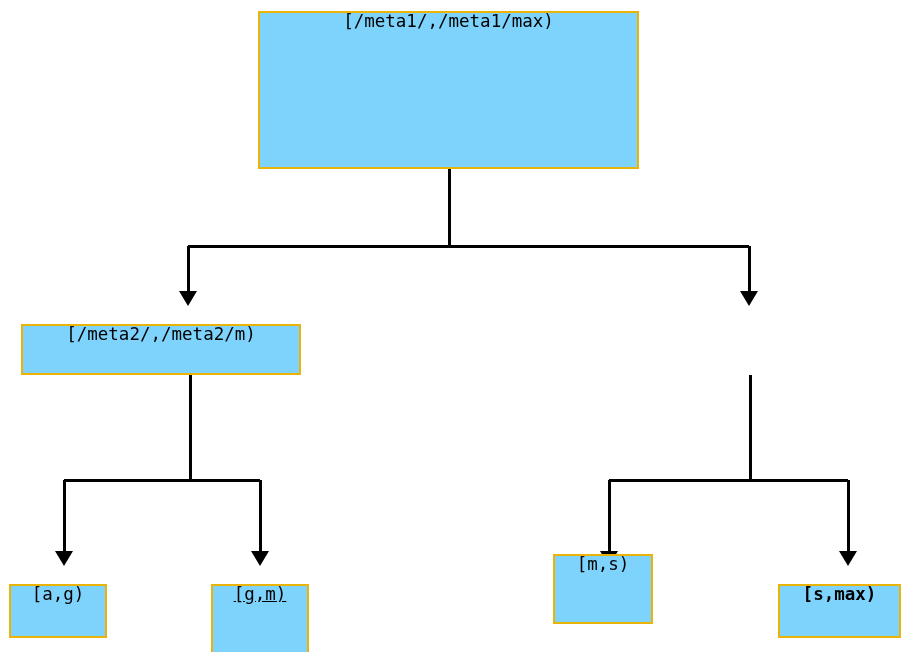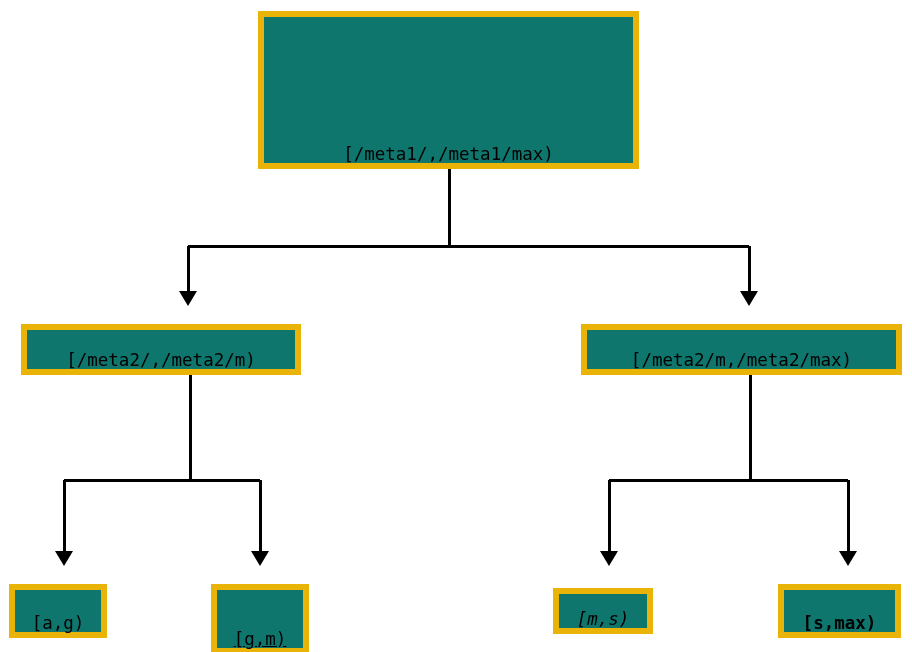--- a/index.html
+++ b/index.html
@@ -18,42 +18,42 @@
   #edges {
     position: absolute;
     left: 0;
     top: 0;
     width: 912px;
     height: 652px;
   }
   .node {
     position: absolute;
     box-sizing: border-box;
-    border: 6px solid #eab308;
-    background: #0f766e;
+    border: 2px solid #eab308;
+    background: #7dd3fc;
     display: flex;
-    align-items: flex-end;
+    align-items: flex-start;
     justify-content: center;
     color: #000000;
     white-space: pre;
   }
   .node-label {
     font-family: "DejaVu Sans Mono", "Liberation Mono", monospace;
     font-size: 17.5px;
     line-height: 1;
     letter-spacing: 0px;
     color: #000000;
     white-space: pre;
   }
   .root-node   { left: 258px; top: 11px;  width: 381px; height: 158px; }
   .mid-left    { left: 21px;  top: 324px; width: 280px; height: 51px; }
   .mid-right   { left: 581px; top: 324px; width: 321px; height: 51px; }
   .leaf-ag     { left: 9px;   top: 584px; width: 98px;  height: 54px; }
   .leaf-gm     { left: 211px; top: 584px; width: 98px;  height: 70px; text-decoration: underline; }
-  .leaf-ms     { left: 553px; top: 588px; width: 100px; height: 46px; font-style: italic; }
+  .leaf-ms     { left: 553px; top: 554px; width: 100px; height: 70px; }
   .leaf-smax   { left: 778px; top: 584px; width: 123px; height: 54px; font-weight: bold; }
 </style>
 </head>
 <body>
 
 <div id="canvas">
 
   <svg id="edges" viewBox="0 0 912 652" width="912" height="652" xmlns="http://www.w3.org/2000/svg">
     <g stroke="#000000" stroke-width="3" fill="none" shape-rendering="crispEdges">
 
@@ -88,23 +88,20 @@
   </svg>
 
   <div class="node root-node">
     <span class="node-label">[/meta1/,/meta1/max)</span>
   </div>
 
   <div class="node mid-left">
     <span class="node-label">[/meta2/,/meta2/m)</span>
   </div>
 
-  <div class="node mid-right">
-    <span class="node-label">[/meta2/m,/meta2/max)</span>
-  </div>
 
   <div class="node leaf-ag">
     <span class="node-label">[a,g)</span>
   </div>
 
   <div class="node leaf-gm">
     <span class="node-label">[g,m)</span>
   </div>
 
   <div class="node leaf-ms">

